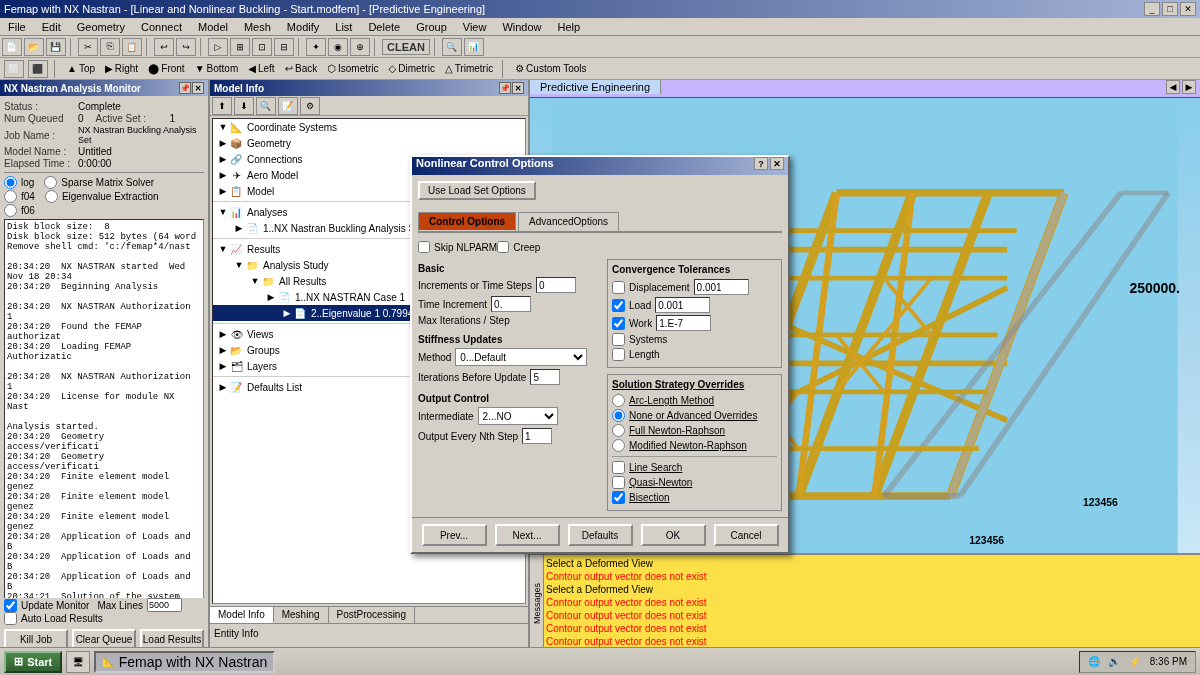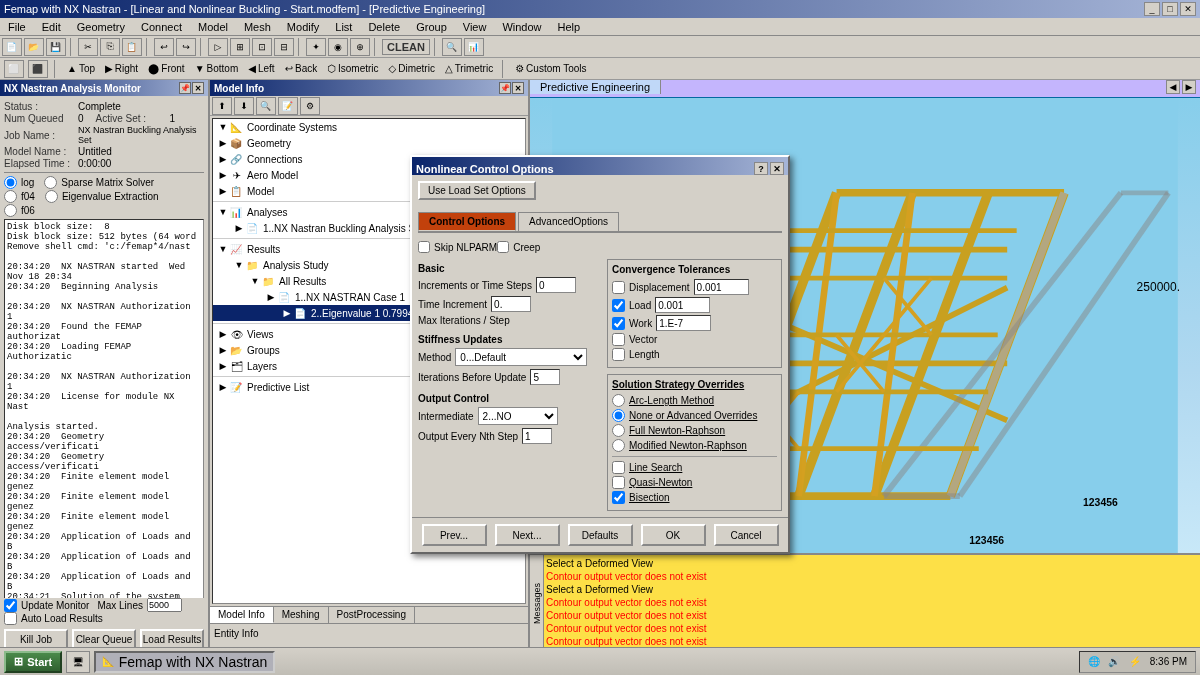--- a/index.html
+++ b/index.html
@@ -161,21 +161,21 @@
       flex: 1;
       background: linear-gradient(to bottom, #87ceeb 0%, #b0d8f0 60%, #c8e8f8 100%);
       position: relative;
       overflow: hidden;
     }
 
     
     #structure-svg { position: absolute; top: 0; left: 0; width: 100%; height: 100%; }
 
     
-    .coord-label { position: absolute; font-size: 12px; color: #000; font-weight: normal; }
+    .coord-label { position: absolute; font-size: 14px; color: #000; font-weight: bold; }
 
     
     #message-area {
       height: 100px;
       background: #fde047;
       border-top: 2px solid #888;
       display: flex;
     }
     .messages-sidebar { width: 14px; background: #d4d0c8; border-right: 1px solid #888; display: flex; align-items: center; justify-content: center; }
     .messages-sidebar-label { writing-mode: vertical-rl; font-size: 9px; transform: rotate(180deg); }
@@ -202,21 +202,21 @@
       border-color: #fff #666 #666 #fff;
       box-shadow: 3px 3px 6px rgba(0,0,0,0.5);
       pointer-events: all;
       z-index: 200;
     }
     .dialog-title-bar {
       background: linear-gradient(to right, #0a246a, #a6b5d7);
       color: white;
       height: 18px;
       display: flex;
-      align-items: flex-end;
+      align-items: flex-start;
       justify-content: space-between;
       padding: 0 4px;
       font-size: 11px;
       font-weight: bold;
     }
     .dialog-title-controls { display: flex; gap: 2px; }
     .dialog-title-controls span { width: 14px; height: 13px; background: #d4d0c8; border: 1px solid #888; display: flex; align-items: center; justify-content: center; font-size: 9px; cursor: pointer; color: black; }
 
     .dialog-content { padding: 6px; }
 
@@ -684,21 +684,21 @@
         <span class="tree-indent" style="width:4px;"></span>
         <span class="expand-icon">▶</span>
         <span class="tree-icon">🗂</span>
         <span>Layers</span>
       </div>
       <div style="border-bottom: 1px solid #ccc; margin: 2px 0;"></div>
       <div class="tree-item">
         <span class="tree-indent" style="width:4px;"></span>
         <span class="expand-icon">▶</span>
         <span class="tree-icon">📝</span>
-        <span>Predictive List</span>
+        <span>Defaults List</span>
       </div>
     </div>
     <div class="bottom-tabs">
       <div class="bottom-tab active">Model Info</div>
       <div class="bottom-tab">Meshing</div>
       <div class="bottom-tab">PostProcessing</div>
     </div>
     <div class="entity-info">
       <span>Entity Info</span>
     </div>
@@ -878,21 +878,21 @@
               <span>Load</span>
               <input type="text" class="conv-input" value="0.001" style="">
             </div>
             <div class="conv-row">
               <input type="checkbox" checked="" style="">
               <span>Work</span>
               <input type="text" class="conv-input" value="1.E-7" style="">
             </div>
             <div class="conv-row">
               <input type="checkbox" style="">
-              <span>Vector</span>
+              <span>Systems</span>
             </div>
             <div class="conv-row">
               <input type="checkbox" style="">
               <span>Length</span>
             </div>
           </div>
 
           <div class="solution-box">
             <div class="solution-title">Solution Strategy Overrides</div>
             <div class="sol-radio">

